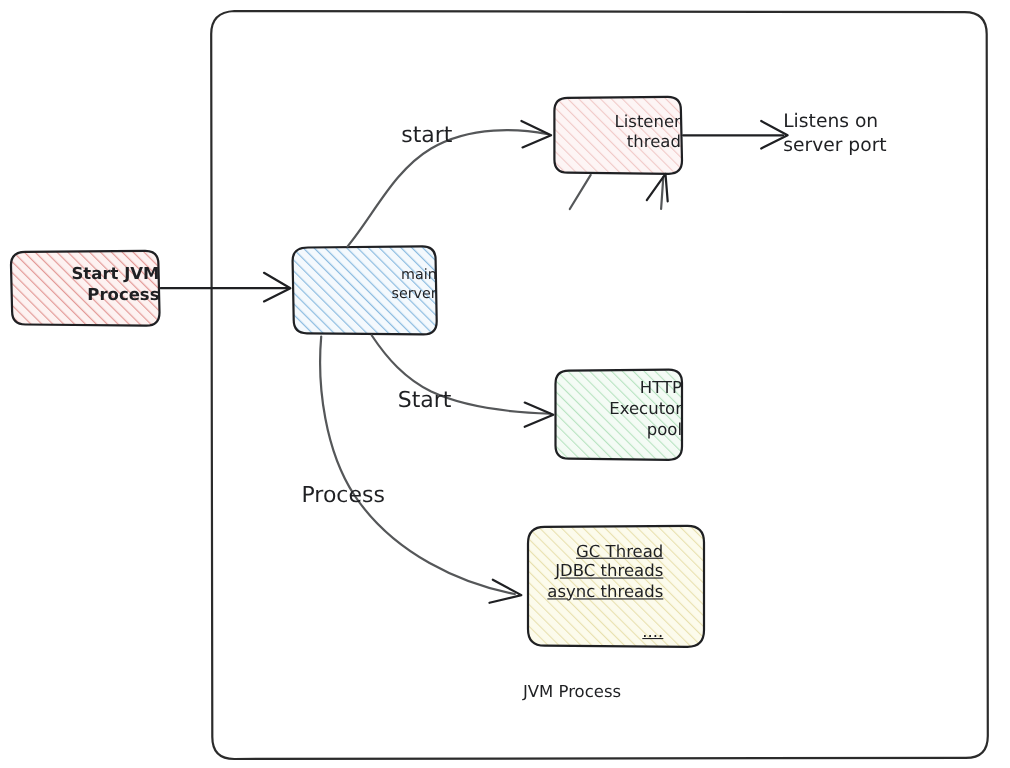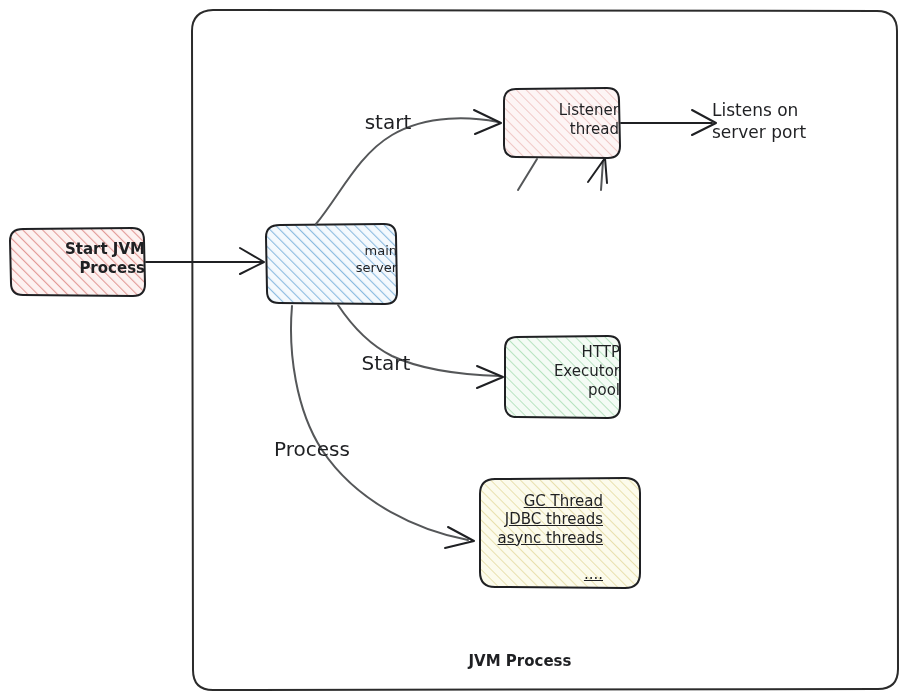--- a/index.html
+++ b/index.html
@@ -157,15 +157,15 @@
   <div class="edge-label" style="left:348px; top:110px; width:80px;">start</div>
 
   <div class="edge-label" style="left:340px; top:351px; width:92px;">Start</div>
 
   <div class="edge-label" style="left:262px; top:437px; width:100px;">Process</div>
 
 
   <div class="free-label" style="left:712px; top:100px; width:155px; text-align:left;">Listens on
 server port</div>
 
-  <div class="container-label" style="left:415px; top:652px; width:210px;font-weight:bold;">JVM Process</div>
+  <div class="container-label" style="left:415px; top:620px; width:210px;">JVM Process</div>
 
 </div>
 
 </body></html>

